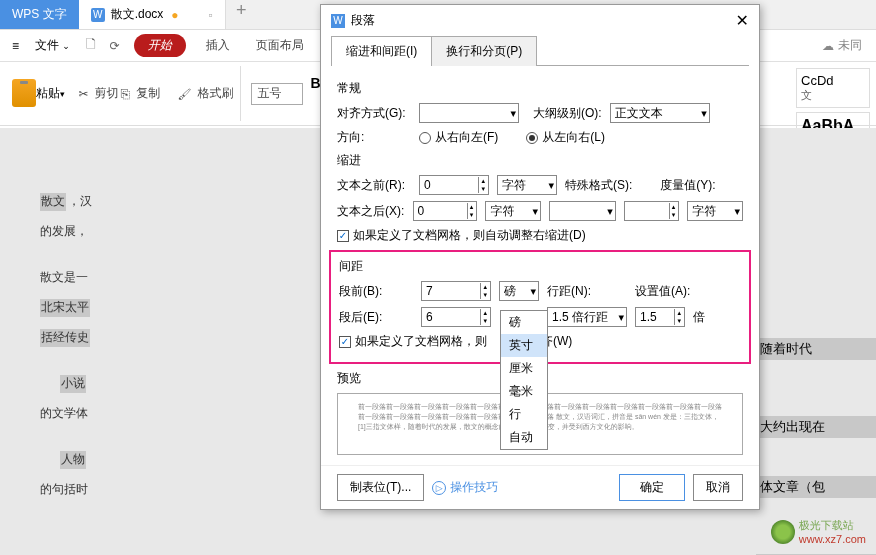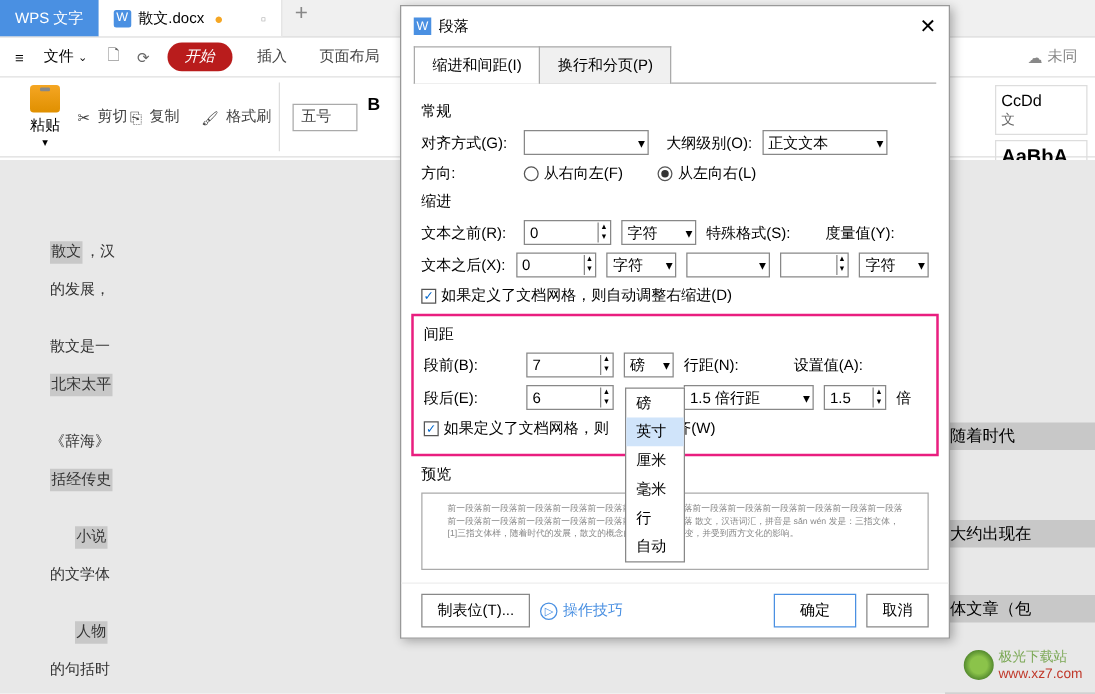--- a/index.html
+++ b/index.html
@@ -21,21 +21,21 @@
 .file-label { padding: 4px 8px; }
 .dropdown-arrow { font-size: 9px; }
 .ribbon-icon { padding: 4px 6px; color: #666; }
 .start-btn { background: #b91c1c; color: #fff; padding: 3px 14px; border-radius: 12px; margin: 0 6px; font-style: italic; }
 .menu-item { padding: 4px 12px; color: #444; }
 .cloud-right { margin-left: auto; display: flex; align-items: center; gap: 4px; color: #888; padding-right: 8px; }
 
 
 .toolbar { display: flex; height: 64px; border-bottom: 1px solid #ddd; padding: 4px; }
 .tb-group { display: flex; flex-direction: row; padding: 2px 6px; gap: 2px; }
-.paste-big { display: flex; flex-direction: column; align-items: center; padding: 2px 8px; margin-left: 12px; }
+.paste-big { display: flex; flex-direction: row; align-items: center; padding: 2px 8px; }
 .paste-icon { width: 24px; height: 28px; background: linear-gradient(#f5a623, #e09000); border-radius: 3px; margin-bottom: 2px; position: relative; }
 .paste-icon::before { content: ''; position: absolute; top: 2px; left: 50%; transform: translateX(-50%); width: 8px; height: 3px; background: #888; border-radius: 1px; }
 .tb-row { display: flex; align-items: center; gap: 6px; font-size: 12px; color: #444; }
 .font-select { border: 1px solid #aaa; padding: 1px 20px 1px 6px; height: 22px; font-size: 12px; position: relative; }
 .format-btns { display: flex; gap: 4px; padding-top: 4px; }
 .fmt-btn { width: 22px; height: 22px; display: flex; align-items: center; justify-content: center; border: none; background: none; font-size: 14px; }
 
 .styles-right { margin-left: auto; display: flex; flex-direction: column; }
 .style-box { width: 74px; height: 56px; border: 1px solid #ddd; margin: 2px; padding: 4px; display: flex; flex-direction: column; justify-content: space-between; }
 .style-preview { font-size: 13px; }
@@ -185,23 +185,20 @@
       </div>
     <div class="doc-line">
         <span class="txt">的发展，</span>
       </div>
     <div class="doc-line" style="margin-top:28px">
         <span class="txt">散文是一</span>
       </div>
     <div class="doc-line">
         <span class="hl txt">北宋太平</span>
       </div>
-    <div class="doc-line" style="margin-top:28px">
-        <span class="txt">《辞海》</span>
-      </div>
     <div class="doc-line">
         <span class="hl txt">括经传史</span>
       </div>
     <div class="doc-line" style="margin-top:28px;margin-left:20px">
         <span class="hl txt">小说</span>
       </div>
     <div class="doc-line">
         <span class="txt">的文学体</span>
       </div>
     <div class="doc-line" style="margin-top:28px;margin-left:20px;color:#06c">
@@ -286,21 +283,21 @@
         <span class="label">段前(B):</span>
         <span class="spinner">7</span>
         <span class="combo small" style="width:40px">磅</span>
         <span>行距(N):</span>
         <span style="margin-left:36px">设置值(A):</span>
       </div>
       <div class="row">
         <span class="label">段后(E):</span>
         <span class="spinner">6</span>
         <span style="width:40px"></span>
-        <span class="combo" style="width:104px">1.5 倍行距</span>
+        <span class="combo" style="width:80px">1.5 倍行距</span>
         <span class="spinner small" style="width:50px">1.5</span>
         <span>倍</span>
       </div>
       <div class="row">
         <span class="chk">
             <span class="chk-box">✓</span>
             <span>如果定义了文档网格，则</span>
           </span>
         <span style="margin-left:46px">齐(W)</span>
       </div>

